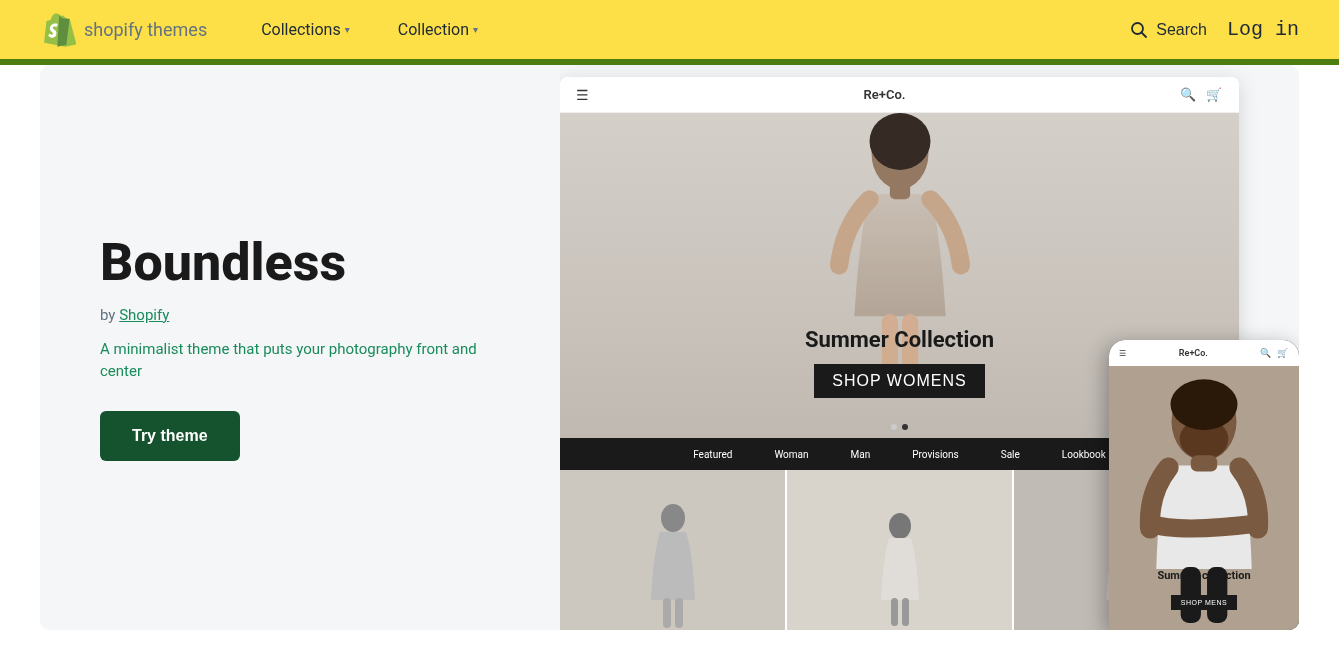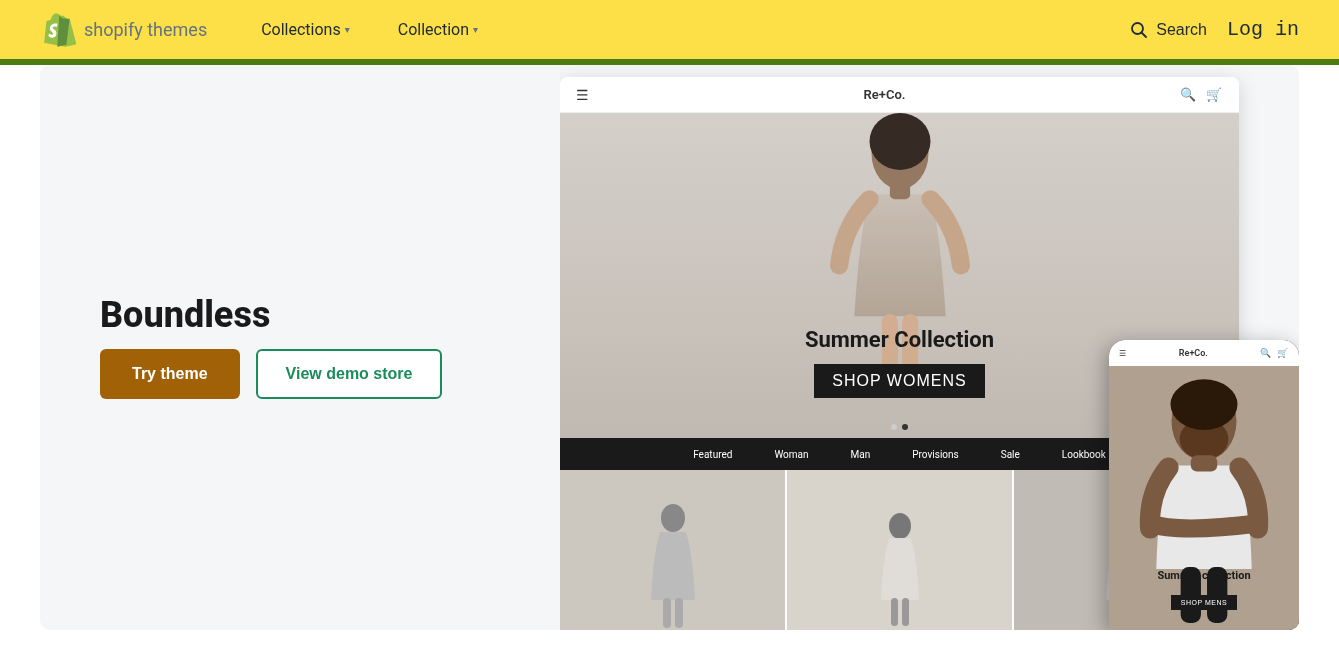--- a/index.html
+++ b/index.html
@@ -103,21 +103,21 @@
       position: relative;
     }
 
     
     .left-panel {
       width: 520px;
       padding: 0 60px;
       flex-shrink: 0;
     }
     .theme-name {
-      font-size: 36px;
+      font-size: 52px;
       font-weight: 800;
       color: #1a1a1a;
       line-height: 1.1;
       margin-bottom: 14px;
     }
     .theme-by {
       font-size: 15px;
       color: #637381;
       margin-bottom: 14px;
     }
@@ -136,21 +136,21 @@
       font-weight: 600;
       color: #212b36;
       margin-bottom: 24px;
     }
     .btn-row {
       display: flex;
       gap: 16px;
       align-items: center;
     }
     .try-theme-btn {
-      background: #a16207;
+      background: #14532d;
       color: #fff;
       border: none;
       border-radius: 6px;
       padding: 16px 32px;
       font-size: 16px;
       font-weight: 600;
       cursor: pointer;
     }
     .view-demo-btn {
       background: #fff;
@@ -355,23 +355,27 @@
       <span>Search</span>
     </button>
     <button class="login-btn">Log in</button>
   </div>
 </header>
 
 <div class="main">
 
   <div class="left-panel">
     <h1 class="theme-name">Boundless</h1>
+    <p class="theme-by">
+      <span>by</span>
+      <a href="#" style="color:#1a8c5b;text-decoration:underline;">Shopify</a>
+    </p>
+    <p class="theme-desc">A minimalist theme that puts your photography front and center</p>
     <div class="btn-row">
       <button class="try-theme-btn">Try theme</button>
-      <button class="view-demo-btn">View demo store</button>
     </div>
   </div>
 
   <div class="right-preview">
 
     <div class="desktop-mockup">
       <div class="mockup-bar">
         <span style="font-size:14px;">☰</span>
         <span style="font-weight:600;font-size:13px;">Re+Co.</span>
         <div class="mockup-bar-icons">

